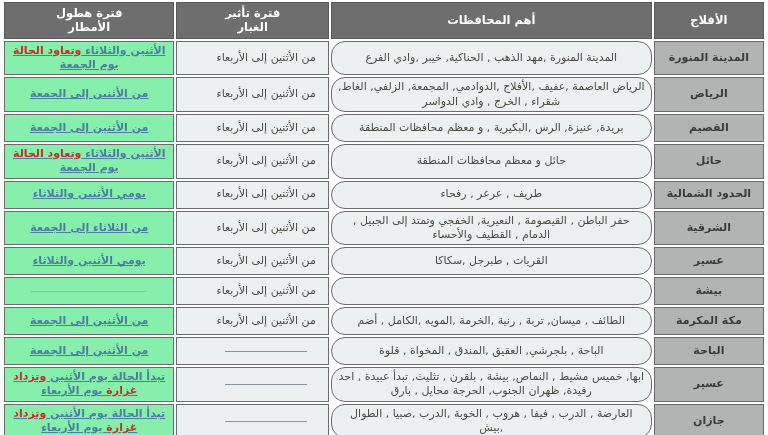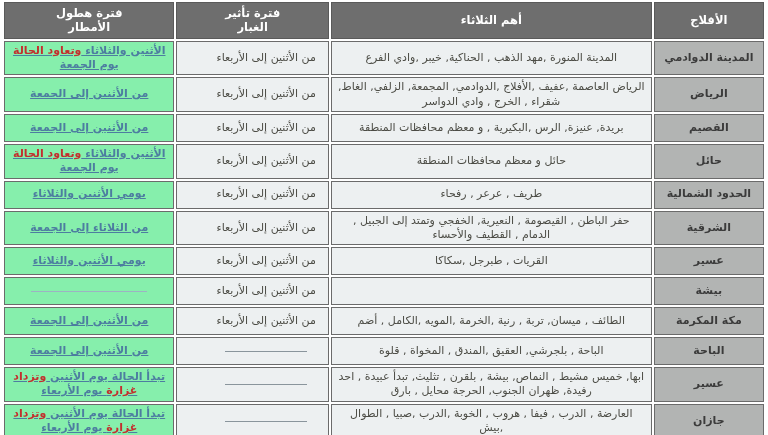--- a/index.html
+++ b/index.html
@@ -47,21 +47,21 @@
     text-align: center;
     vertical-align: middle;
     line-height: 1.3;
     height: 22px;
   }
   td.region {
     background: #b2b4b3;
     color: #3b3b3b;
     font-weight: bold;
   }
-  td.gov  { background: #edf0f1; color: #4c4c45; }
+  td.gov  { background: #edf0f1; color: #4c4c45; border-radius: 14px; }
   td.dust { background: #edf0f1; color: #4c4c45; padding-left: 33px; }
   td.rain { background: #86efac; color: #4d7da0; font-weight: bold; text-decoration: underline; }
   td.rain .red, td.dust .red { color: #c22f2e; font-weight: bold; }
 
   .dash-line {
     display: block;
     width: 74%;
     margin: 8px auto;
     border-top: 1px solid #8a959c;
   }
@@ -74,30 +74,30 @@
   <table class="weather">
     <colgroup>
       <col class="c-region">
       <col class="c-gov">
       <col class="c-dust">
       <col class="c-rain">
     </colgroup>
     <thead>
       <tr>
         <th>الأفلاج</th>
-        <th>أهم الثلاثاء</th>
+        <th>أهم المحافظات</th>
         <th>فترة تأثير
 الغبار</th>
         <th>فترة هطول
 الأمطار</th>
       </tr>
     </thead>
     <tbody>
         <tr>
-          <td class="region">المدينة الدوادمي</td>
+          <td class="region">المدينة المنورة</td>
           <td class="gov">المدينة المنورة ,مهد الذهب , الحناكية, خيبر ,وادي الفرع</td>
           <td class="dust"><span>من الأثنين إلى الأربعاء</span></td>
           <td class="rain"><span>الأثنين والثلاثاء </span><span class="red">وتعاود الحالة</span><span> يوم الجمعة</span></td>
         </tr>
         <tr>
           <td class="region">الرياض</td>
           <td class="gov">الرياض العاصمة ,عفيف ,الأفلاج ,الدوادمي, المجمعة, الزلفي, الغاط, شقراء , الخرج , وادي الدواسر</td>
           <td class="dust"><span>من الأثنين إلى الأربعاء</span></td>
           <td class="rain"><span>من الأثنين إلى الجمعة</span></td>
         </tr>

